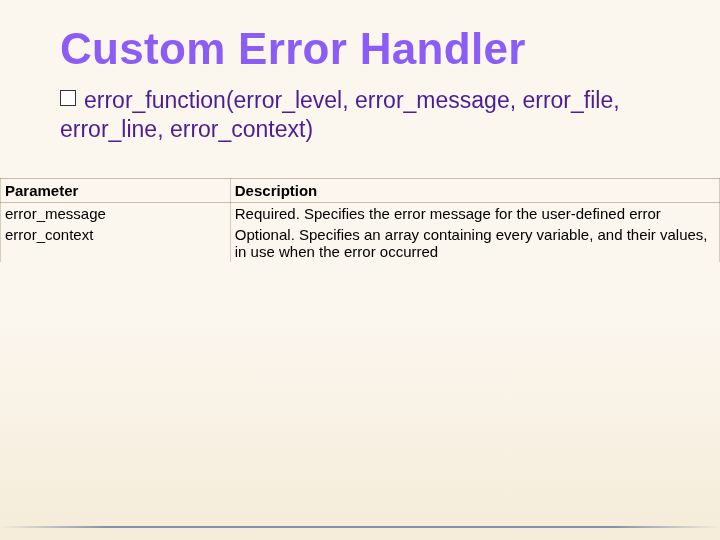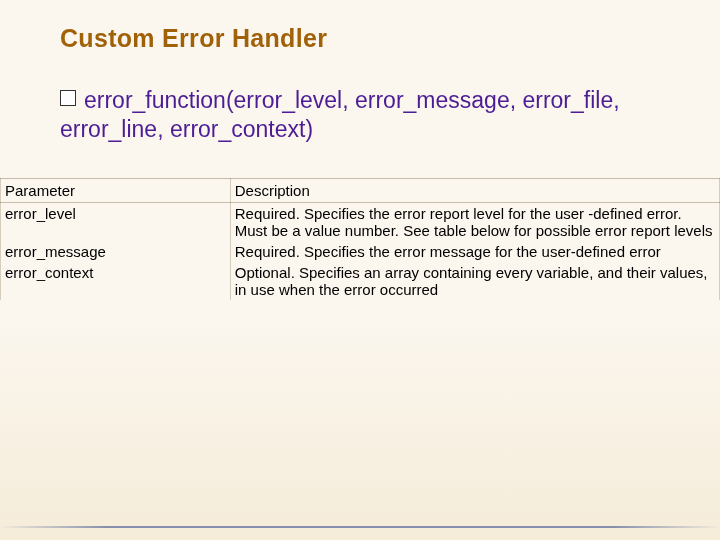--- a/index.html
+++ b/index.html
@@ -15,23 +15,23 @@
     width: 720px;
     height: 540px;
     position: relative;
     box-sizing: border-box;
   }
   .title {
     position: absolute;
     top: 24px;
     left: 60px;
     font-family: "Trebuchet MS", Arial, sans-serif;
-    font-size: 25px;
+    font-size: 44px;
     font-weight: 600;
-    color: #a16207;
+    color: #8b5cf6;
     text-shadow: 0 1px 0 rgba(255,255,255,0.6);
     letter-spacing: 0.3px;
   }
   .bullet-block {
     position: absolute;
     top: 86px;
     left: 60px;
     right: 40px;
     font-size: 23px;
     color: #4c1d95;
@@ -55,21 +55,21 @@
     font-size: 15px;
   }
   table.params th, table.params td {
     text-align: left;
     vertical-align: top;
     padding: 2px 6px 2px 4px;
     border-left: 1px solid rgba(100,80,40,0.25);
     border-right: 1px solid rgba(100,80,40,0.25);
   }
   table.params thead th {
-    font-weight: normal;
+    font-weight: bold;
     border-top: 1px solid rgba(100,80,40,0.35);
     border-bottom: 1px solid rgba(100,80,40,0.35);
     padding-top: 3px;
     padding-bottom: 3px;
   }
   table.params tbody td {
     border-bottom: none;
     border-top: none;
   }
   table.params .col-param { width: 230px; }
@@ -100,24 +100,20 @@
       <col class="col-desc">
     </colgroup>
     <thead>
       <tr>
         <th>Parameter</th>
         <th>Description</th>
       </tr>
     </thead>
     <tbody>
       <tr>
-        <td>error_level</td>
-        <td>Required. Specifies the error report level for the user -defined error. Must be a value number. See table below for possible error report levels</td>
-      </tr>
-      <tr>
         <td>error_message</td>
         <td>Required. Specifies the error message for the user-defined error</td>
       </tr>
       <tr>
         <td>error_context</td>
         <td>Optional. Specifies an array containing every variable, and their values, in use when the error occurred</td>
       </tr>
     </tbody>
   </table>
 

